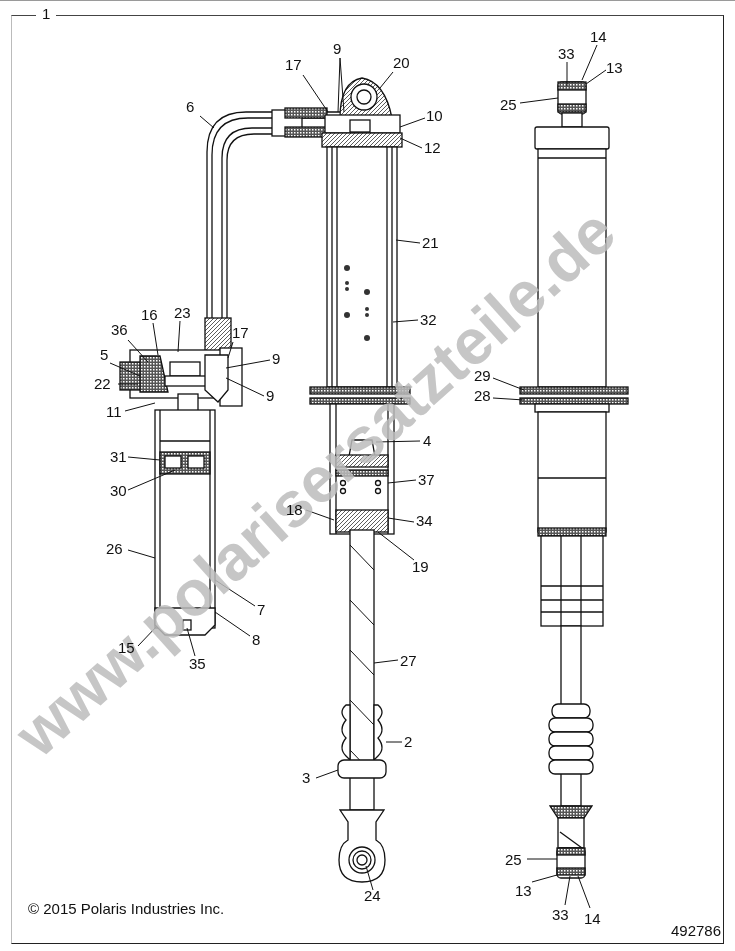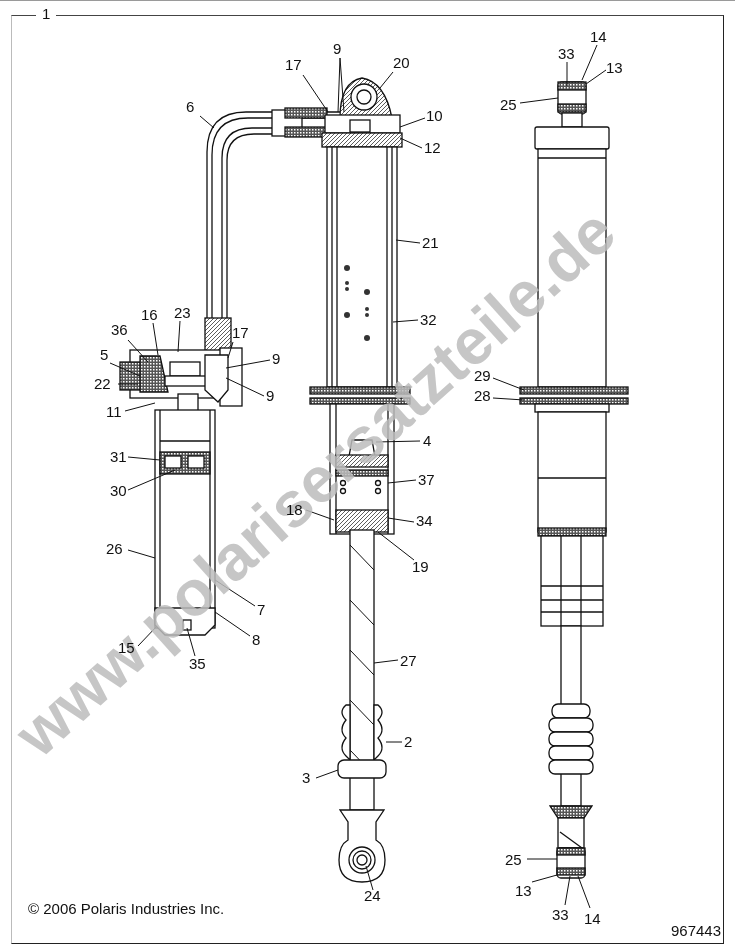--- a/index.html
+++ b/index.html
@@ -270,14 +270,14 @@
     <text class="callout" x="500" y="110">25</text>
     <text class="callout" x="474" y="381">29</text>
     <text class="callout" x="474" y="401">28</text>
     <text class="callout" x="505" y="865">25</text>
     <text class="callout" x="515" y="896">13</text>
     <text class="callout" x="552" y="920">33</text>
     <text class="callout" x="584" y="924">14</text>
   </g>
 </svg>
 
-<div class="copyright">© 2006 Polaris Industries Inc.</div>
-<div class="figno">967443</div>
+<div class="copyright">© 2015 Polaris Industries Inc.</div>
+<div class="figno">492786</div>
 
 </body></html>

